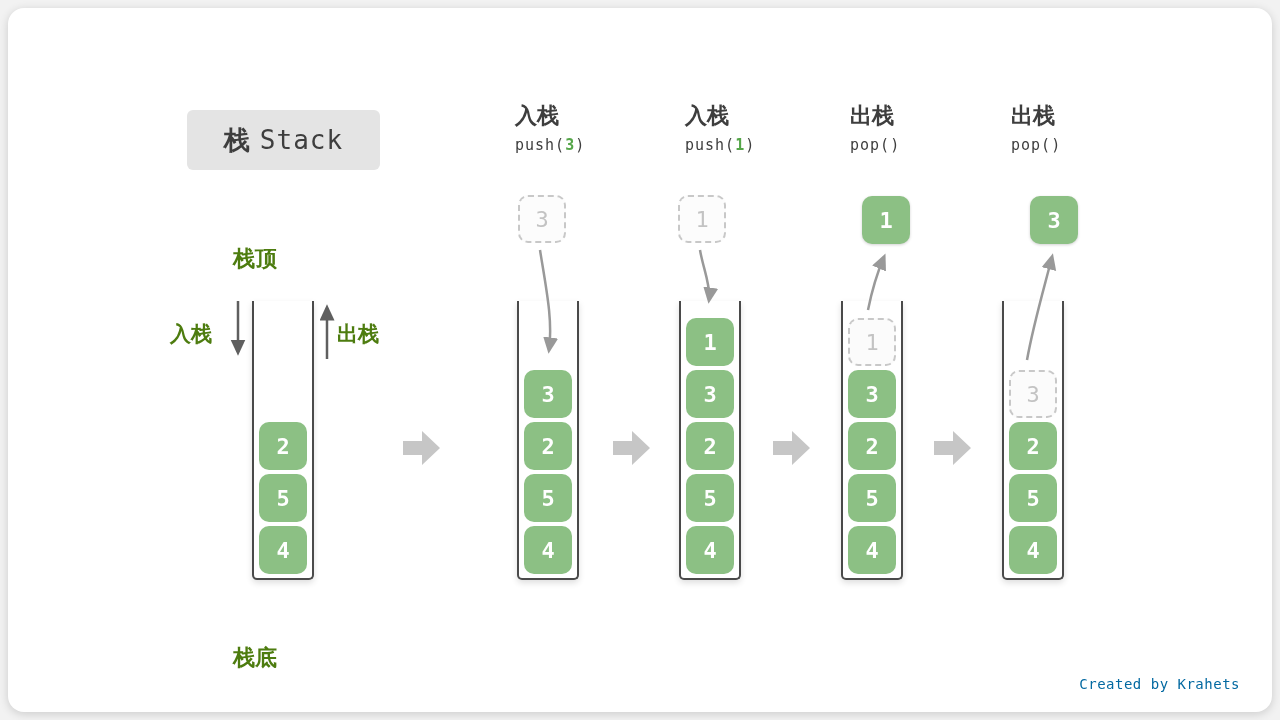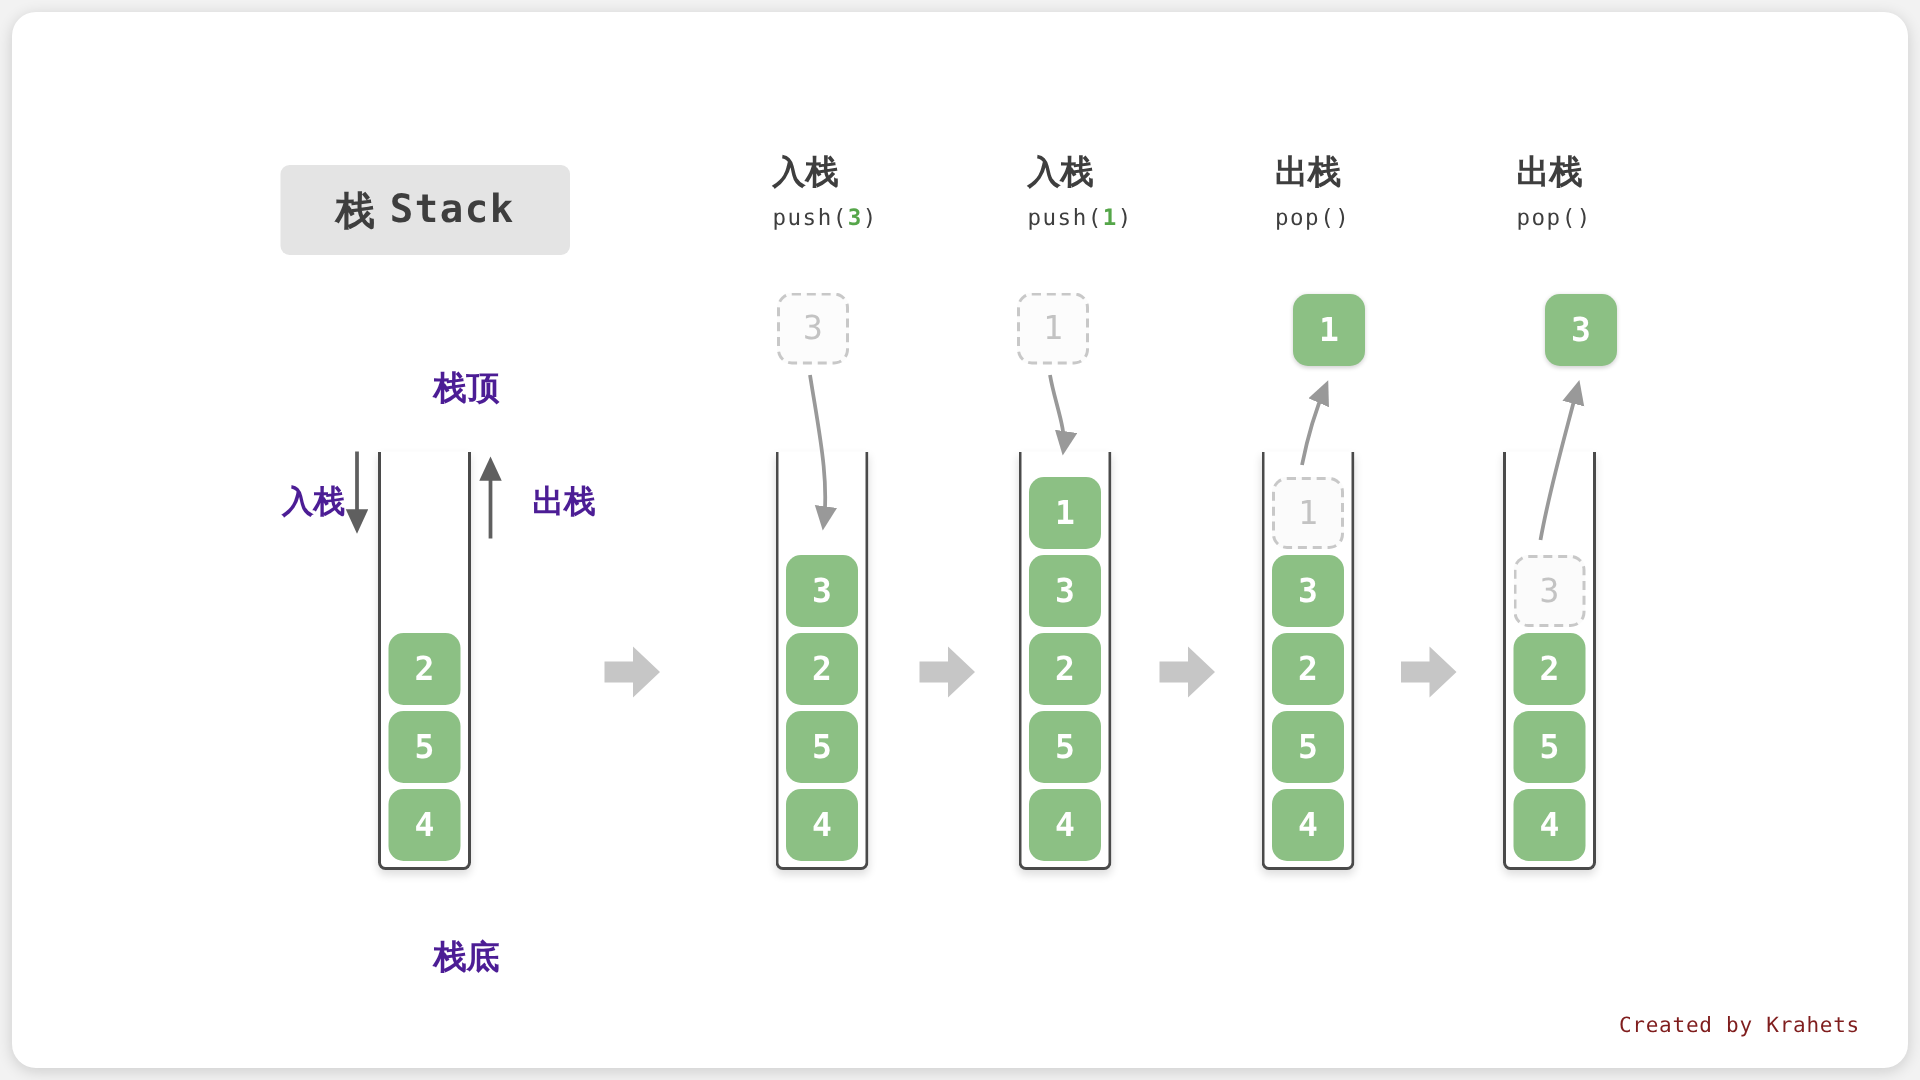--- a/index.html
+++ b/index.html
@@ -7,23 +7,23 @@
           font-family:"DejaVu Sans","Liberation Sans",sans-serif;}
   .abs{position:absolute;}
   .mono{font-family:"DejaVu Sans Mono","Liberation Mono",monospace;}
 
   .card{position:absolute;left:8px;top:8px;width:1264px;height:704px;
         background:#ffffff;border-radius:16px;box-shadow:0 2px 10px rgba(0,0,0,.16);}
 
   .title-box{left:187px;top:110px;width:193px;height:60px;background:#e4e4e4;
         border-radius:6px;display:flex;align-items:center;justify-content:center;
         gap:10px;font-size:26px;font-weight:bold;color:#3e3e3e;}
-  .title-box .en{font-weight:700;letter-spacing:1px;}
+  .title-box .en{font-weight:400;letter-spacing:1px;}
 
-  .zh-label{font-weight:bold;color:#4c1d95;font-size:22px;text-align:right;}
+  .zh-label{font-weight:bold;color:#4d7c0f;font-size:22px;text-align:left;}
 
   .op{top:104px;display:flex;flex-direction:column;gap:9px;}
   .op-name{font-size:22px;font-weight:bold;color:#3e3e3e;line-height:1.1;}
   .op-code{font-size:15px;color:#3e3e3e;letter-spacing:1px;line-height:1.1;}
   .op-code .arg{color:#55a649;font-weight:bold;}
 
   .stack{position:absolute;top:301px;width:62px;height:279px;background:#fff;
         border-left:2px solid #4a4a4a;border-right:2px solid #4a4a4a;
         border-bottom:2px solid #4a4a4a;border-radius:0 0 5px 5px;
         box-sizing:border-box;box-shadow:0 3px 6px rgba(0,0,0,.13);}
@@ -36,40 +36,40 @@
   .b0{bottom:4px}.b1{bottom:56px}.b2{bottom:108px}.b3{bottom:160px}.b4{bottom:212px}
 
   .stage{position:absolute;width:48px;height:48px;border-radius:10px;
         display:flex;align-items:center;justify-content:center;font-size:22px;
         font-family:"DejaVu Sans Mono","Liberation Mono",monospace;}
   .stage.dashed{border:2px dashed #c8c8c8;background:#fcfcfc;color:#c3c3c3;
         box-sizing:border-box;}
   .stage.green{background:#8cc084;color:#fff;font-weight:600;
         box-shadow:0 1px 3px rgba(0,0,0,.18);}
 
-  .watermark{right:40px;top:676px;font-size:14px;letter-spacing:.5px;color:#7f1d1d;}
+  .watermark{right:40px;top:676px;font-size:14px;letter-spacing:.5px;color:#0369a1;}
 
   svg.overlay{position:absolute;left:0;top:0;pointer-events:none;}
   .curve{fill:none;stroke:#999999;stroke-width:2.5;}
   .side-arrow{stroke:#5f5f5f;stroke-width:2.5;}
   .flow{fill:#c6c6c6;}
 </style>
 </head>
 <body>
 
 <div class="canvas">
   <div class="card"></div>
 
   <div class="abs title-box">
     <span>栈</span>
     <span class="en mono">Stack</span>
   </div>
 
   <div class="abs zh-label" style="left:233px;top:244px;width:100px;">栈顶</div>
-  <div class="abs zh-label" style="left:233px;top:623px;width:100px;">栈底</div>
+  <div class="abs zh-label" style="left:233px;top:643px;width:100px;">栈底</div>
   <div class="abs zh-label" style="left:170px;top:320px;width:60px;font-size:21px;">入栈</div>
   <div class="abs zh-label" style="left:337px;top:320px;width:60px;font-size:21px;">出栈</div>
 
   <div class="abs op" style="left:515px;">
     <div class="op-name">入栈</div>
     <div class="op-code mono"><span>push(</span><span class="arg">3</span><span>)</span></div>
   </div>
   <div class="abs op" style="left:685px;">
     <div class="op-name">入栈</div>
     <div class="op-code mono"><span>push(</span><span class="arg">1</span><span>)</span></div>

